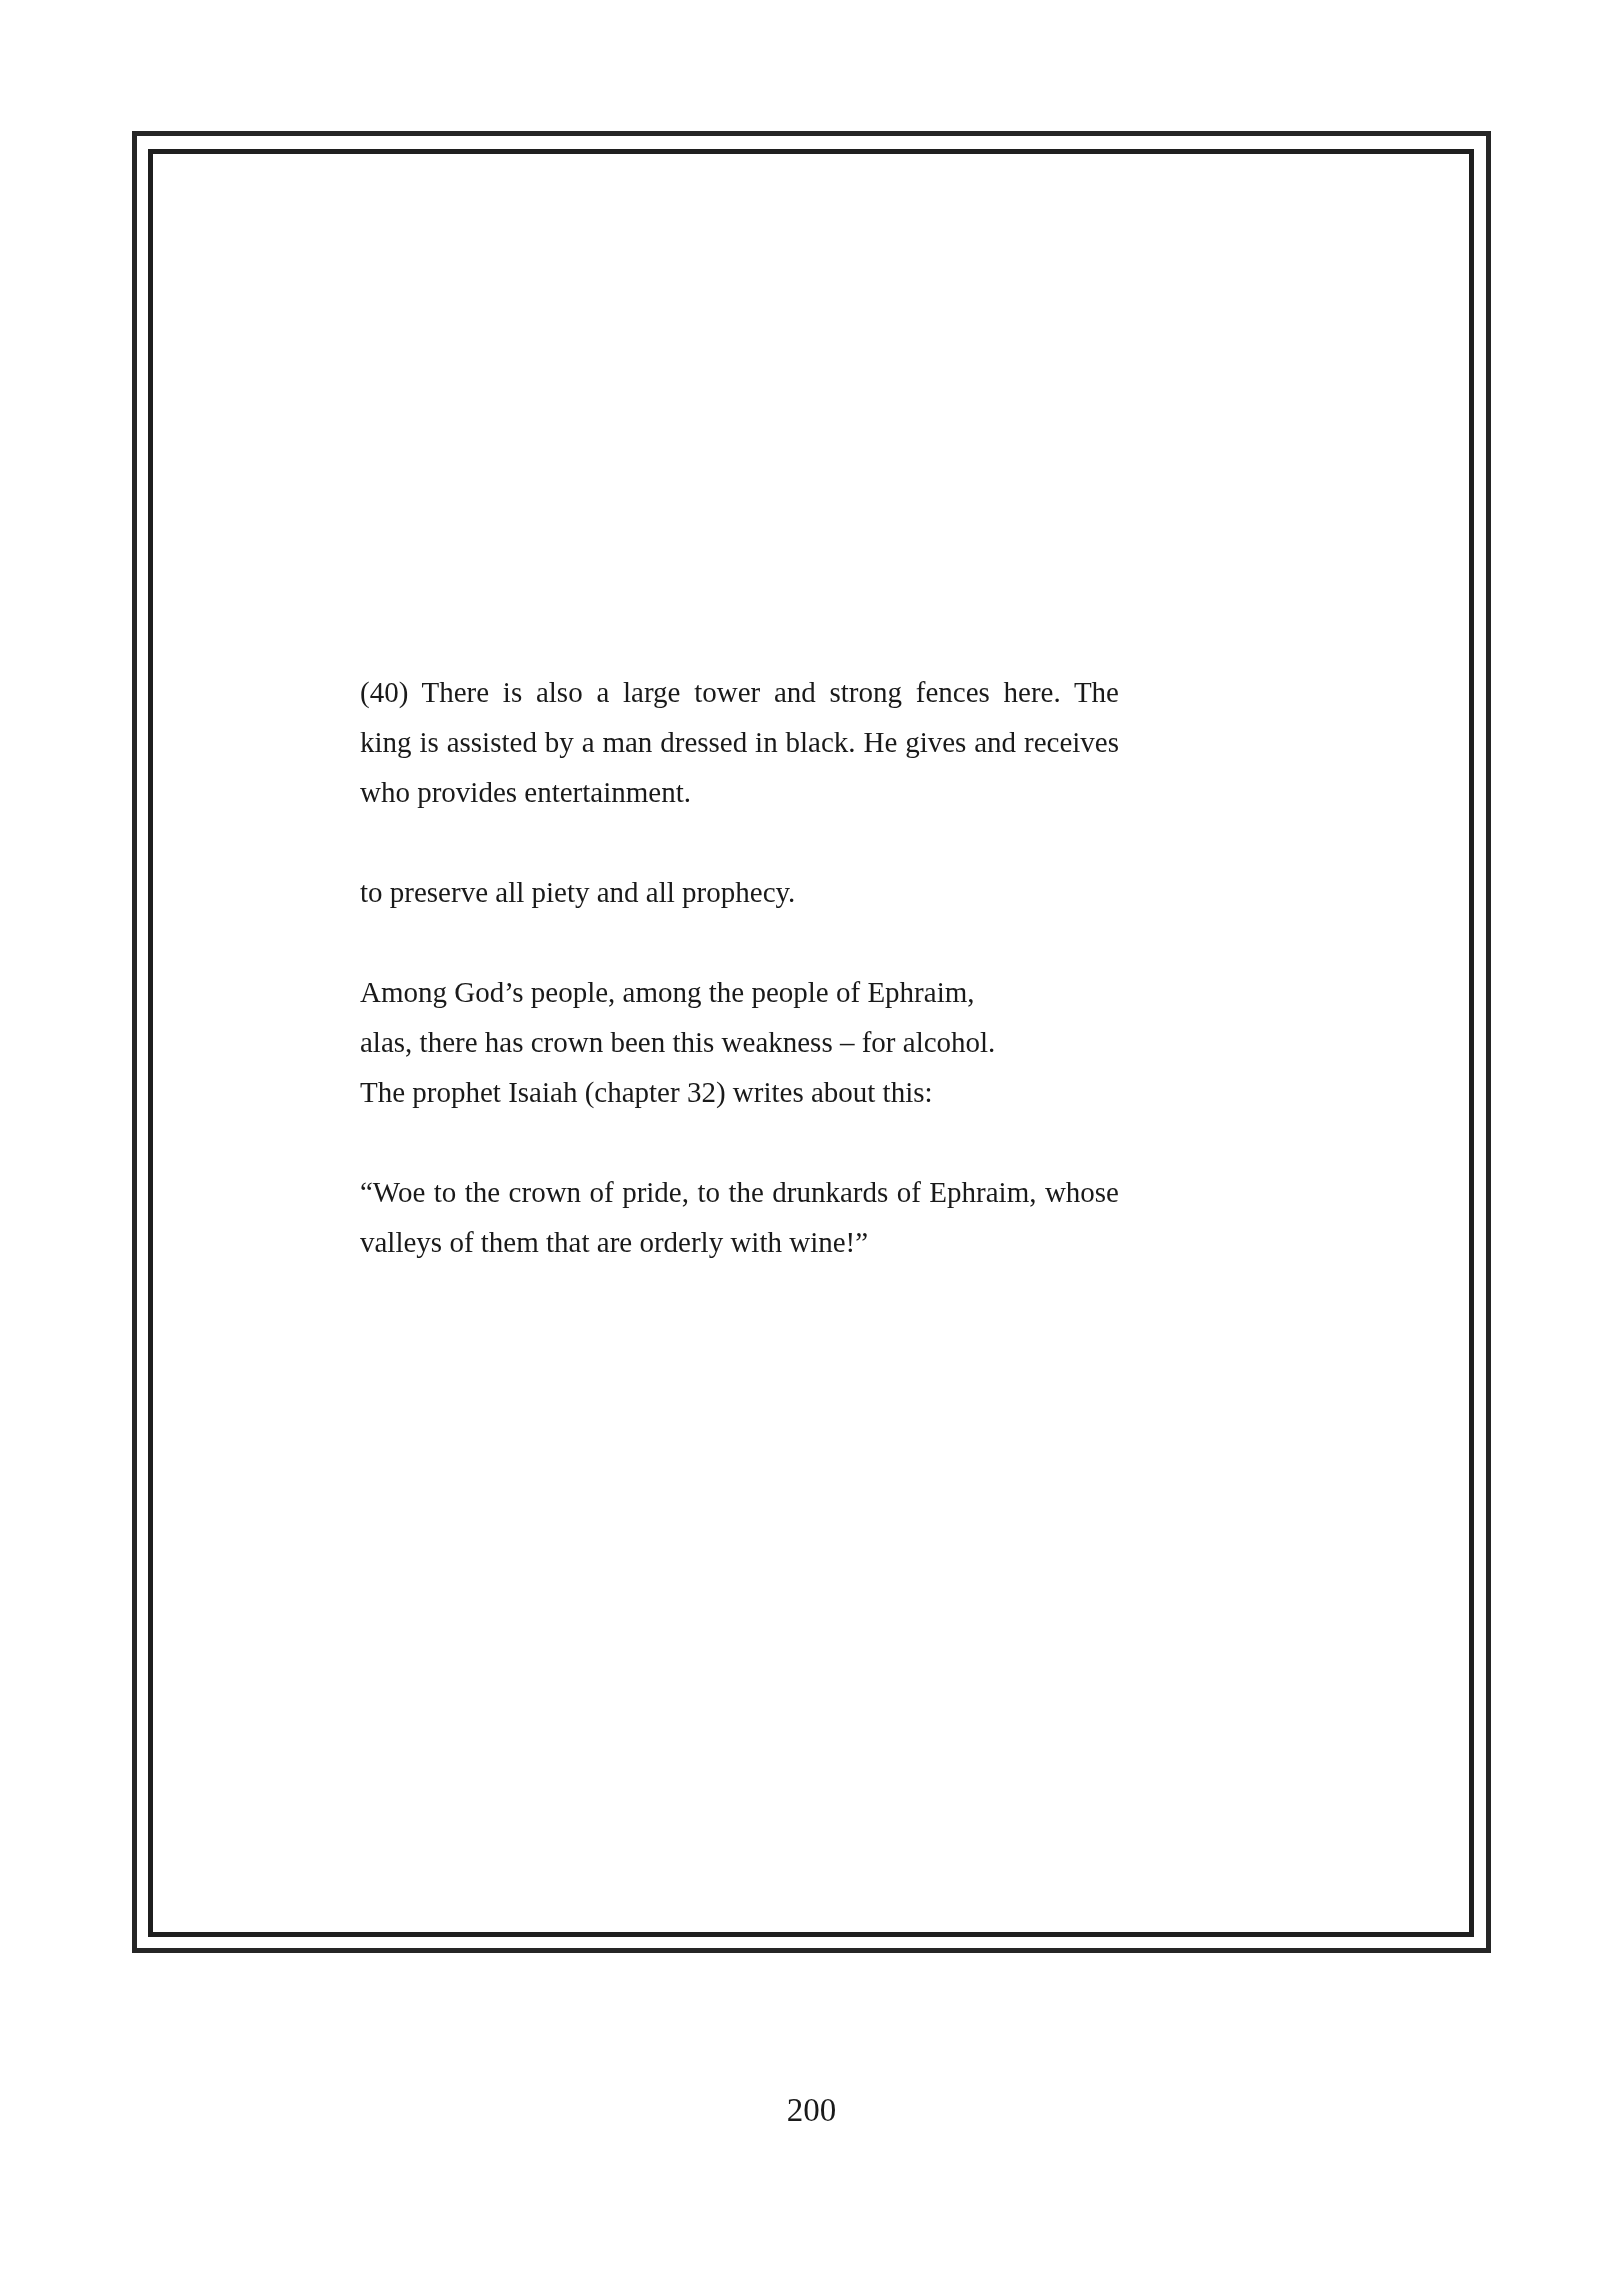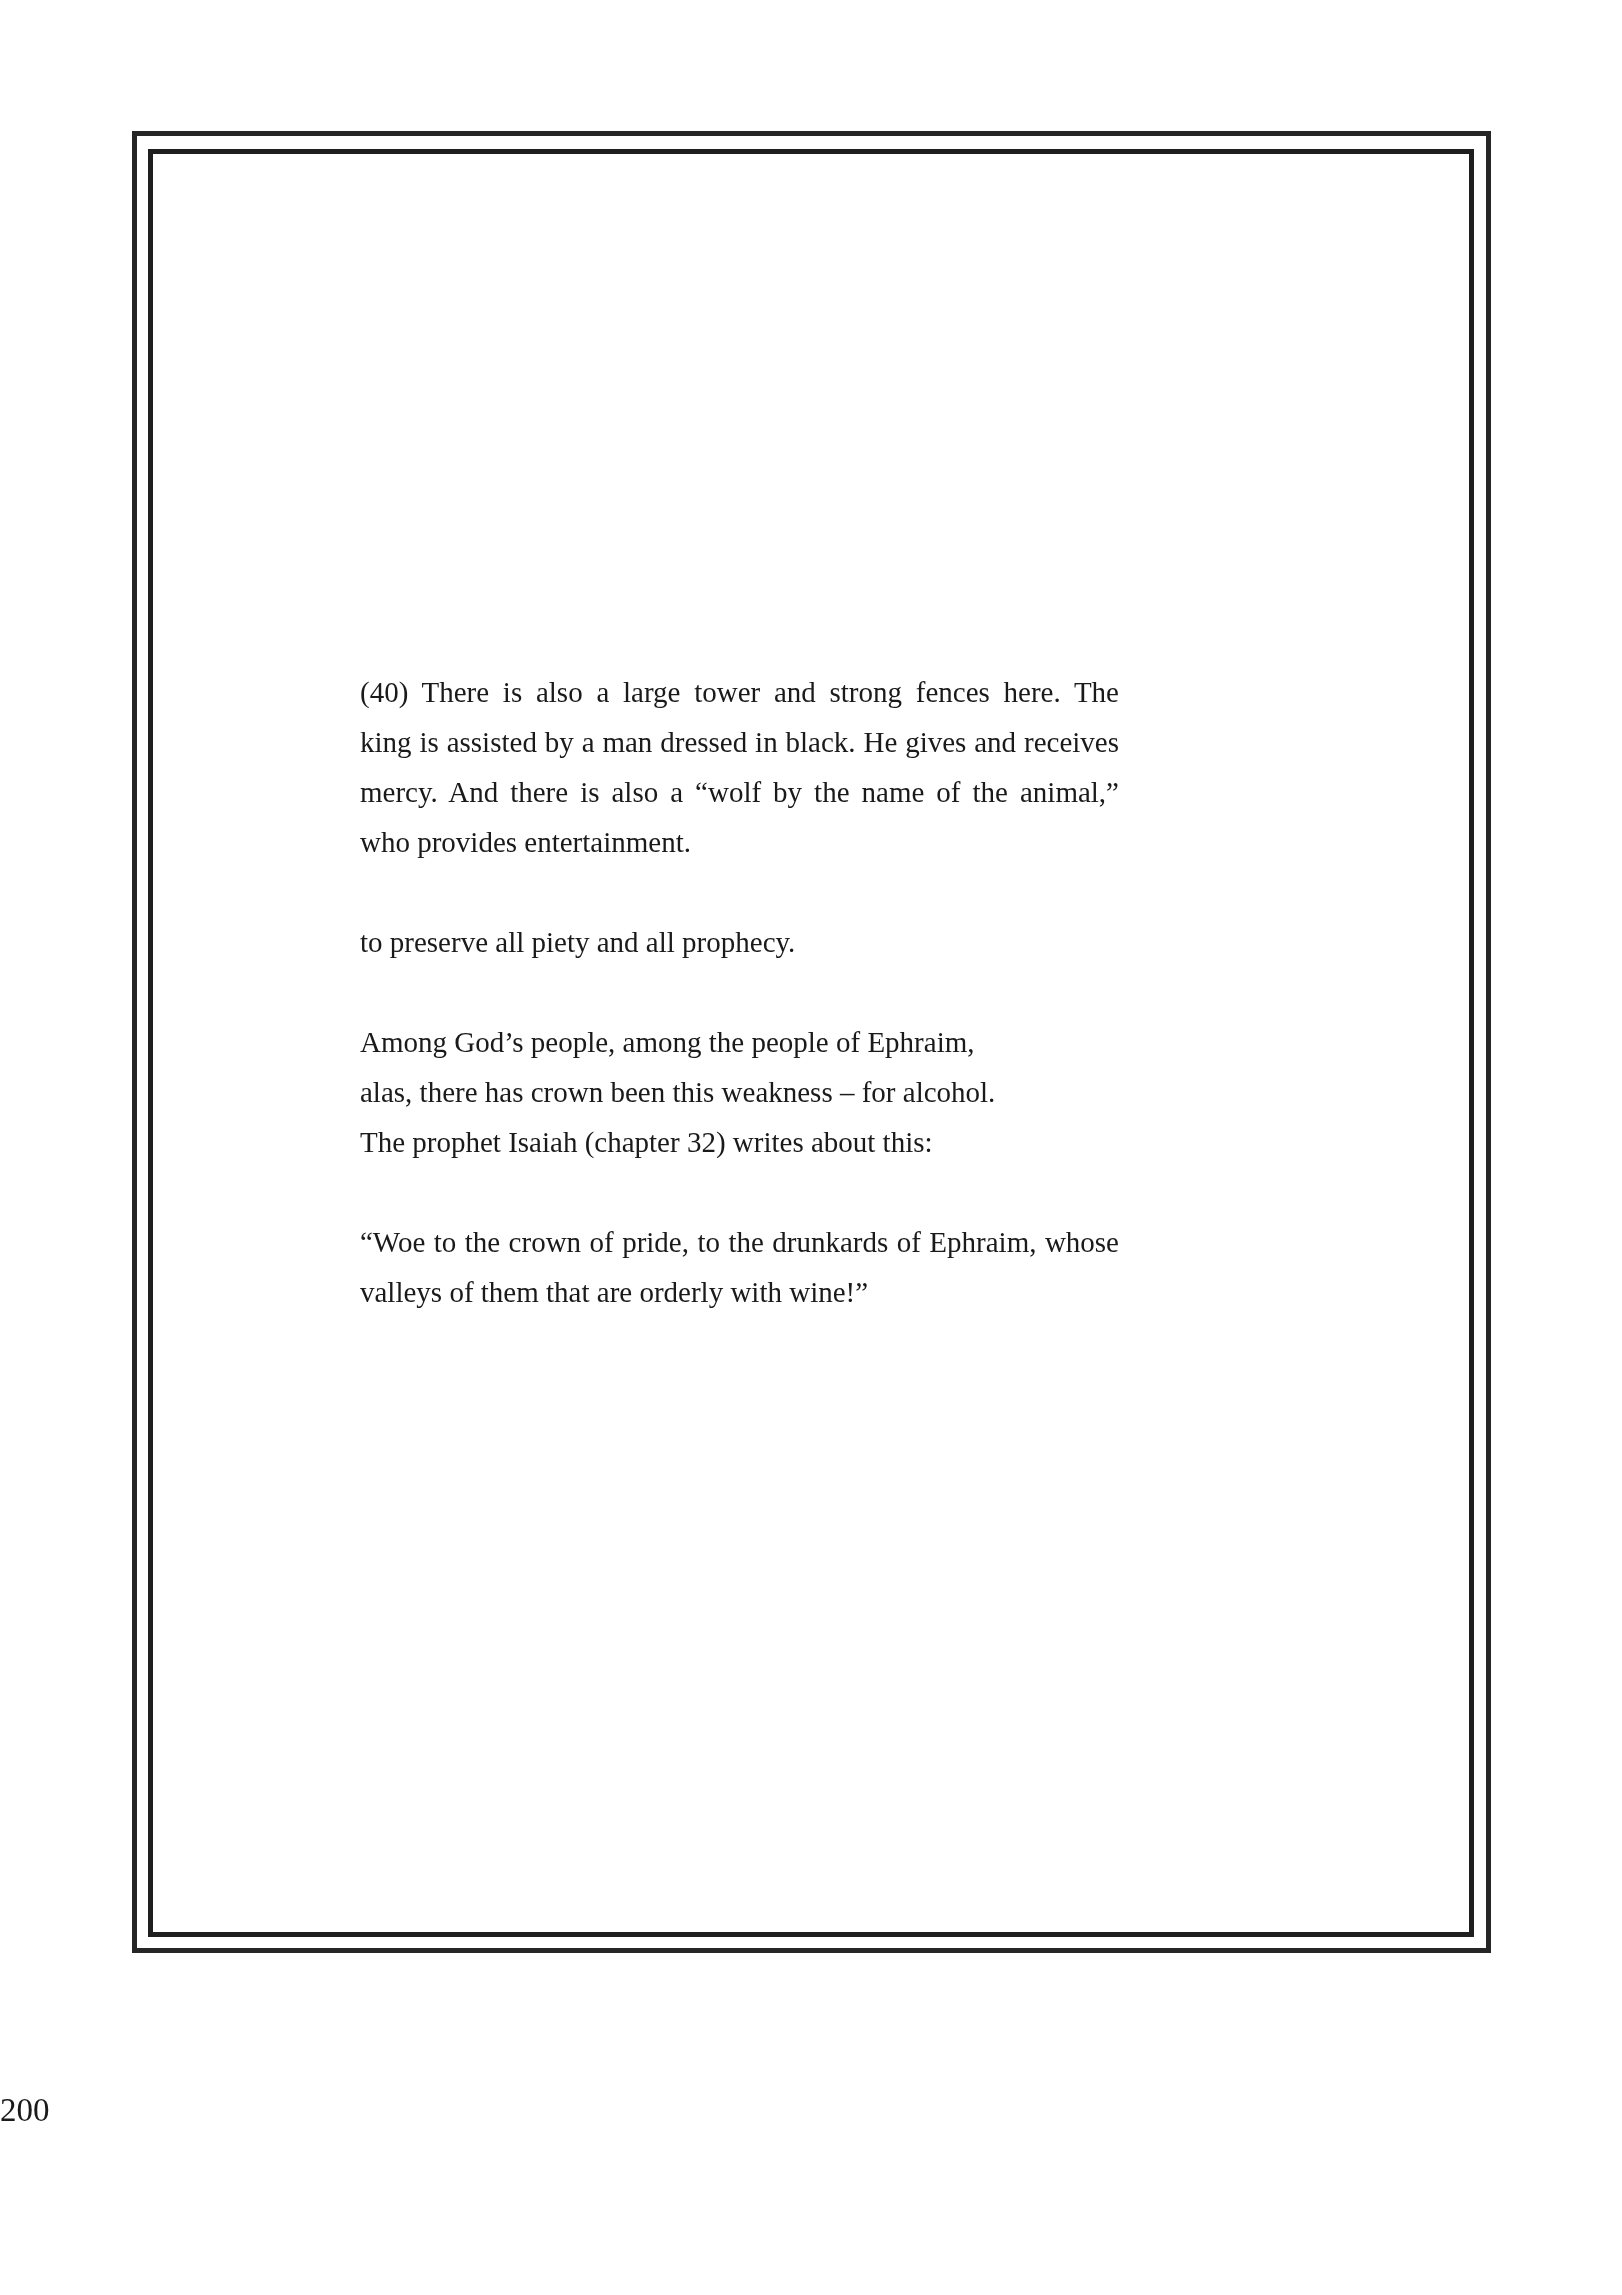--- a/index.html
+++ b/index.html
@@ -60,38 +60,37 @@
       text-align: left;
       text-align-last: left;
     }
     .para.quote {
     }
     .page-number {
       position: absolute;
       left: 0;
       width: 1623px;
       top: 2091px;
-      text-align: left;
+      text-align: center;
       font-size: 33px;
       line-height: 39px;
       color: #1a1a1a;
     }
   </style>
 </head>
 <body>
 
 <div class="frame-outer"></div>
 <div class="frame-inner"></div>
 
 <div class="text-block">
 
   <p class="para">
     <span class="line">(40) There is also a large tower and strong fences here. The</span>
     <span class="line">king is assisted by a man dressed in black. He gives and receives</span>
-    <span class="line">mercy. And there is also a “wolf by the name of the animal,”</span>
     <span class="line last">who provides entertainment.</span>
   </p>
 
   <p class="para">
     <span class="line last">to preserve all piety and all prophecy.</span>
   </p>
 
   <p class="para left">
     <span class="line">Among God’s people, among the people of Ephraim,</span>
     <span class="line">alas, there has crown been this weakness – for alcohol.</span>

